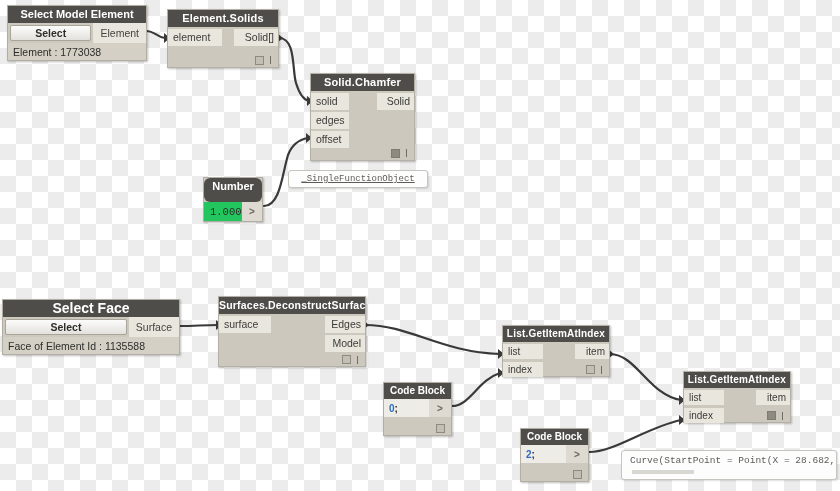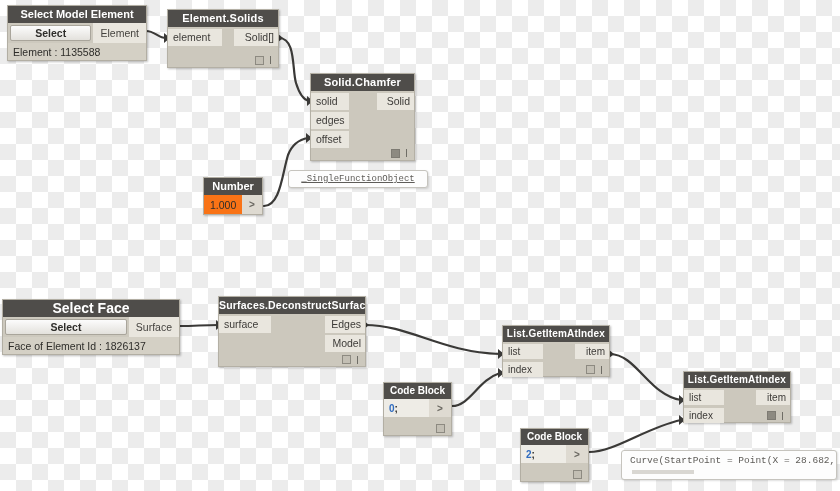--- a/index.html
+++ b/index.html
@@ -146,25 +146,26 @@
     border: 1px solid #b2aea3;
     box-shadow: 1px 1px 2px rgba(0,0,0,0.25);
   }
   .num-row {
     display: flex;
     align-items: stretch;
     height: 19px;
   }
   .num-value {
     flex: 1 1 auto;
-    background: #f97316;
+    background: #22c55e;
     color: #2e2d2a;
     display: flex;
     align-items: center;
     padding-left: 6px;
+    font-family: Liberation Mono, monospace;
   }
   .num-caret {
     flex: 0 0 auto;
     width: 20px;
     background: #dedad1;
     color: #6a6861;
     display: flex;
     align-items: center;
     justify-content: center;
     font-weight: bold;
@@ -273,21 +274,21 @@
       <polygon points="766,395 772,400 766,405"></polygon>
     </g>
   </svg>
 
   <div class="sel-node" style="left:7px; top:5px; width:140px;">
     <div class="sel-header" style="height:17px; line-height:17px; font-size:11px;">Select Model Element</div>
     <div class="sel-row" style="height:20px;">
       <div class="sel-button" style="font-size:10.5px;">Select</div>
       <div class="sel-out" style="font-size:10.5px;">Element</div>
     </div>
-    <div class="sel-status" style="height:17px; font-size:10.5px;">Element : 1135588</div>
+    <div class="sel-status" style="height:17px; font-size:10.5px;">Element : 1773038</div>
   </div>
 
   <div class="node" style="left:167px; top:9px; width:112px; height:59px;">
     <div class="node-header" style="height:17px; line-height:17px; font-size:11px;">Element.Solids</div>
     <div class="ports" style="height:40px;">
       <div class="port in" style="top:2px; width:54px; height:17px; line-height:17px; padding-left:5px; font-size:10.5px;">element</div>
       <div class="port out" style="top:2px; width:44px; height:17px; line-height:17px; padding-right:4px; font-size:10.5px;">Solid[]</div>
       <div class="node-footer" style="height:14px;">
         <span class="preview-box"></span>
         <span class="lace-bar"></span>
@@ -307,34 +308,34 @@
         <span class="lace-bar"></span>
       </div>
     </div>
   </div>
 
   <div class="bubble" style="left:288px; top:170px; width:140px; height:18px;">
     <span class="bubble-text" style="font-size:9px; line-height:13px; text-align:center; padding:2px 0 0 0;text-decoration:underline;">_SingleFunctionObject</span>
   </div>
 
   <div class="num-node" style="left:203px; top:177px; width:60px;">
-    <div class="sel-header" style="height:17px; line-height:17px; font-size:11px;">Number</div>
+    <div class="sel-header" style="height:24px; line-height:17px; font-size:11px;border-radius:6px;">Number</div>
     <div class="num-row">
       <div class="num-value" style="font-size:10.5px;">1.000</div>
       <div class="num-caret" style="font-size:10px;">&gt;</div>
     </div>
   </div>
 
   <div class="sel-node" style="left:2px; top:299px; width:178px;">
     <div class="sel-header" style="height:17px; line-height:17px; font-size:14px;">Select Face</div>
     <div class="sel-row" style="height:20px;">
       <div class="sel-button" style="font-size:10.5px;">Select</div>
       <div class="sel-out" style="font-size:10.5px;">Surface</div>
     </div>
-    <div class="sel-status" style="height:17px; font-size:10.5px;">Face of Element Id : 1826137</div>
+    <div class="sel-status" style="height:17px; font-size:10.5px;">Face of Element Id : 1135588</div>
   </div>
 
   <div class="node" style="left:218px; top:296px; width:148px; height:71px;">
     <div class="node-header" style="height:17px; line-height:17px; font-size:10.5px;">Surfaces.DeconstructSurface</div>
     <div class="ports" style="height:52px;">
       <div class="port in" style="top:2px; width:52px; height:17px; line-height:17px; padding-left:5px; font-size:10.5px;">surface</div>
       <div class="port out" style="top:2px; width:40px; height:17px; line-height:17px; padding-right:4px; font-size:10.5px;">Edges</div>
       <div class="port out" style="top:21px; width:40px; height:17px; line-height:17px; padding-right:4px; font-size:10.5px;">Model</div>
       <div class="node-footer" style="height:13px;">
         <span class="preview-box"></span>

